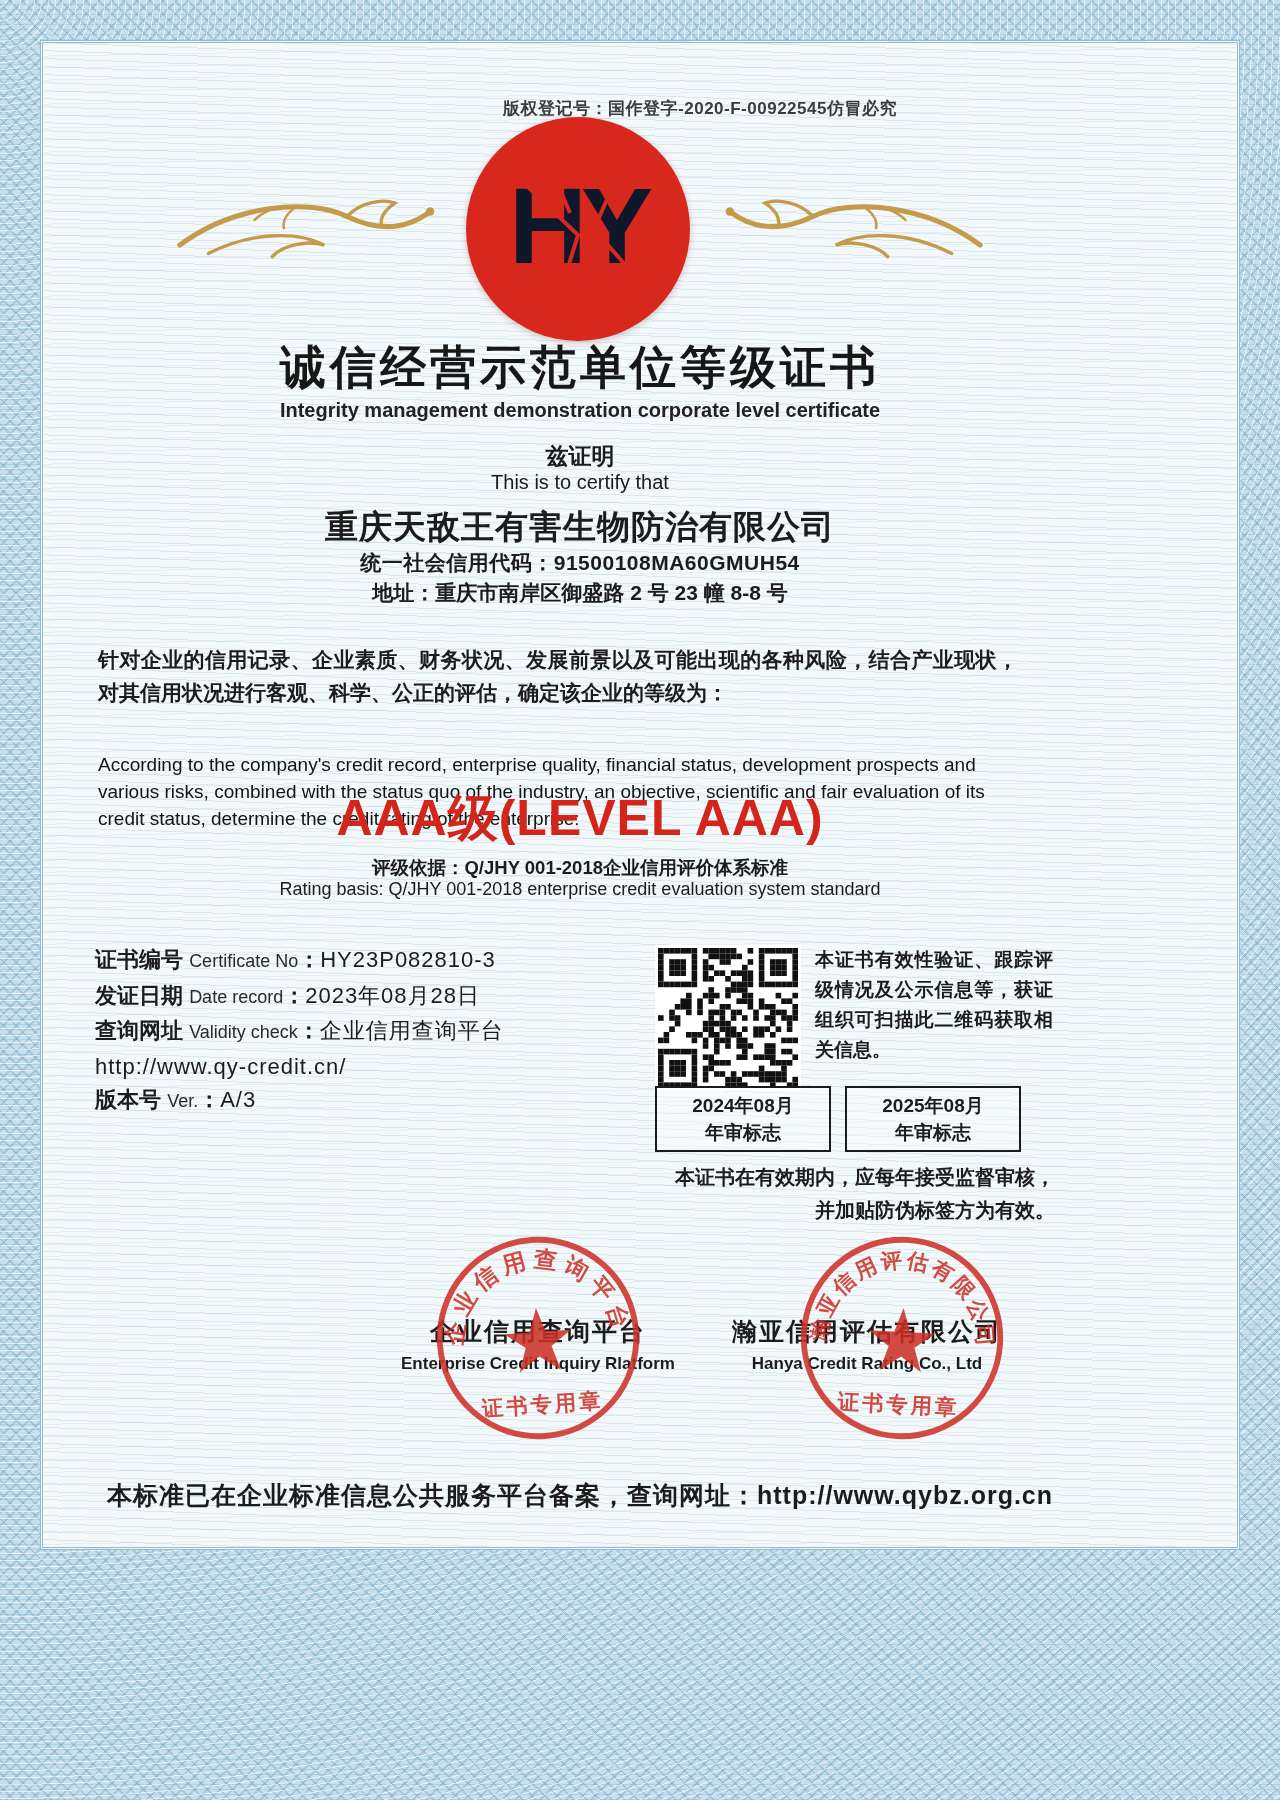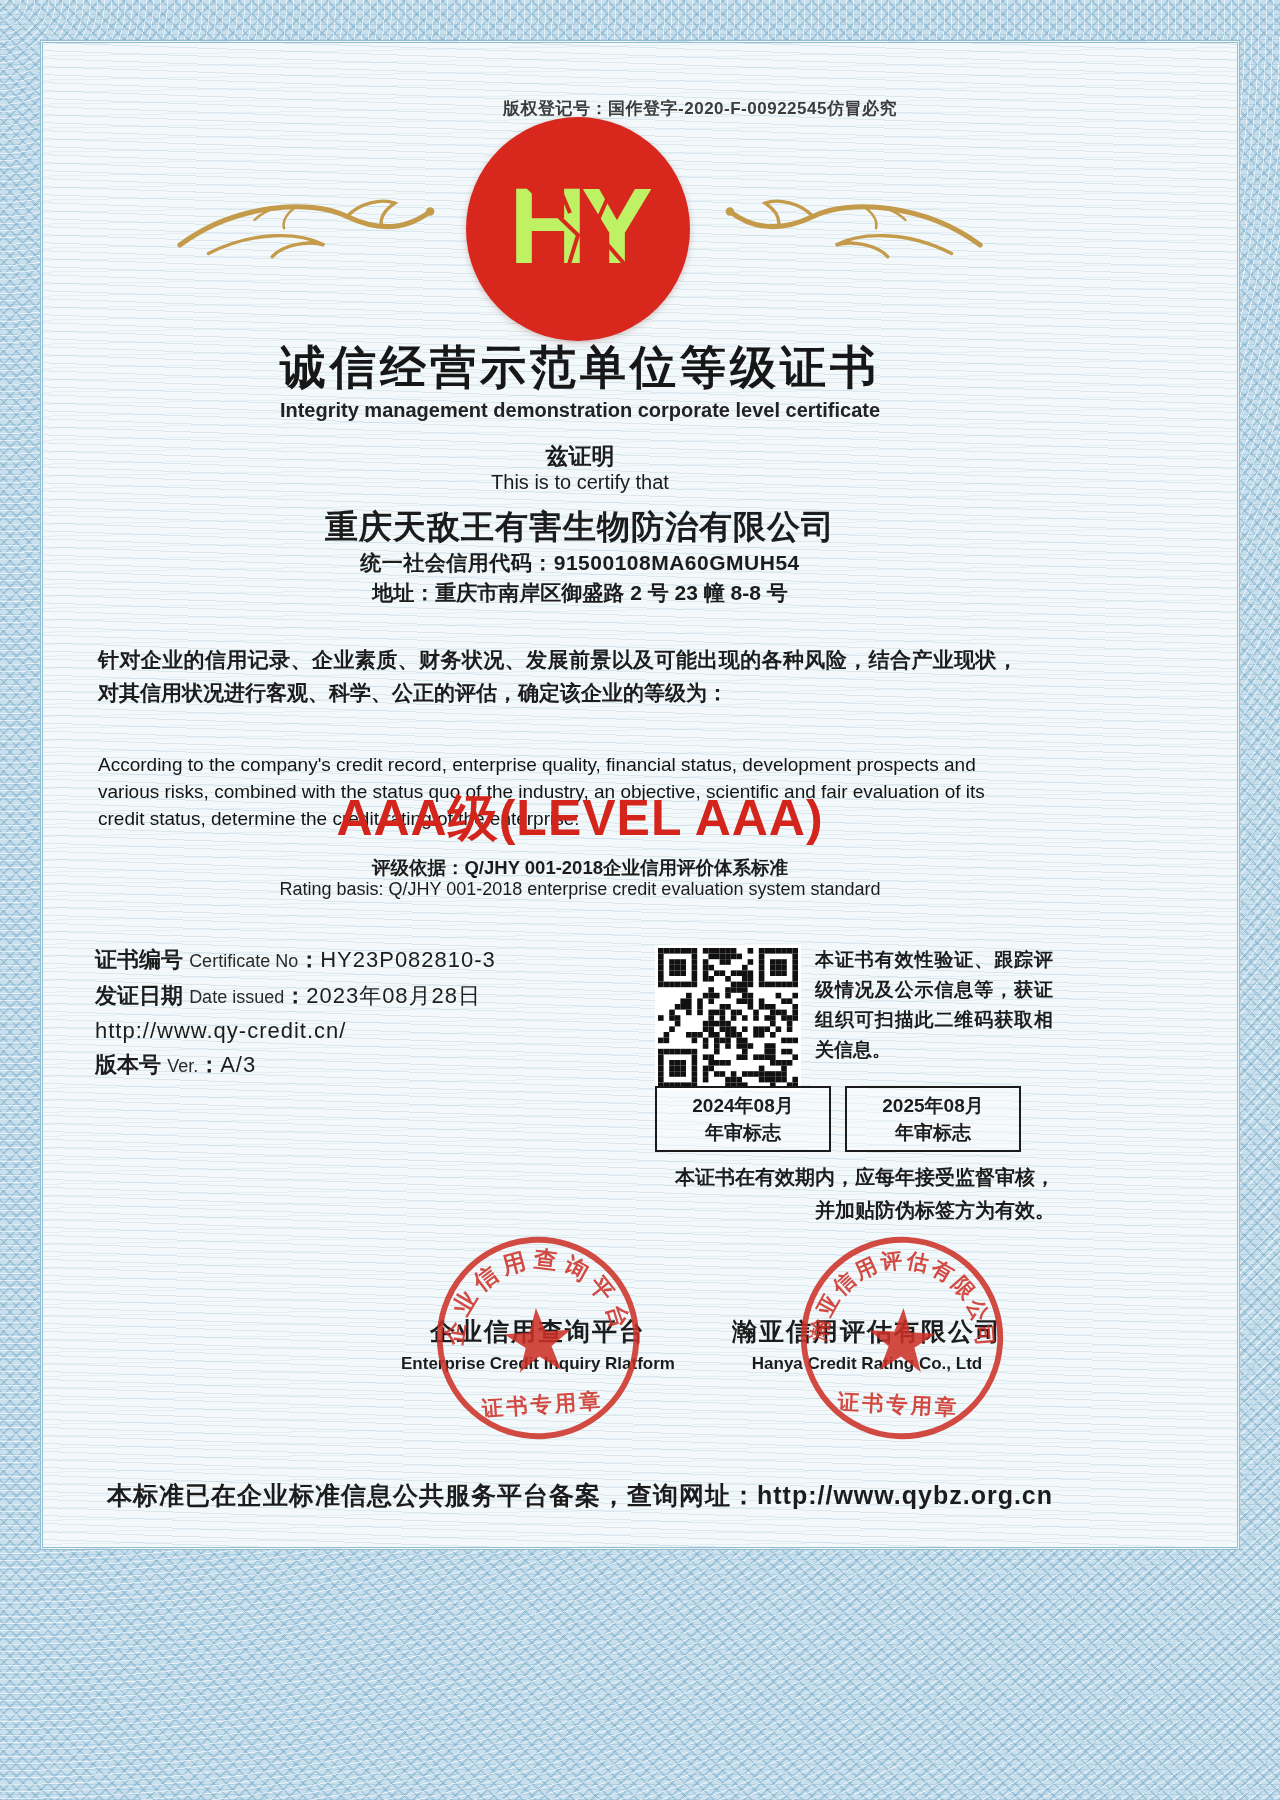--- a/index.html
+++ b/index.html
@@ -25,21 +25,21 @@
   }
   .abs { position:absolute; }
   .cx  { left:0; width:100%; text-align:center; transform:translateX(-60px); }
   .cxr { left:0; width:100%; text-align:center; transform:translateX(60px); }
 
   .copyright { top:54px; font-size:17px; font-weight:600; color:#3c3c3c; letter-spacing:.5px; }
 
   .logo { left:423px; top:74px; width:224px; height:224px; border-radius:50%;
           background:#d8281e; display:flex; align-items:center; justify-content:center;
           box-shadow:0 2px 6px rgba(120,40,30,.25); }
-  .logo-text { color:#bef264; font-size:108px; font-weight:900; letter-spacing:-6px;
+  .logo-text { color:#0f172a; font-size:108px; font-weight:900; letter-spacing:-6px;
                font-family:"Liberation Sans","DejaVu Sans",sans-serif; position:relative; top:-4px;text-align:right;}
   .logo svg.cracks { position:absolute; left:0; top:0; width:100%; height:100%; }
 
   .flourish { width:300px; height:84px; top:150px; }
   .flourish.left  { left:112px; }
   .flourish.right { left:662px; transform:scaleX(-1); }
 
   .title-cn { top:294px; font-size:46px; font-weight:800; letter-spacing:4px; color:#171717; }
   .title-en { top:356px; font-size:20px; font-weight:600; color:#222; }
   .certify-cn { top:398px; font-size:23px; font-weight:600; }
@@ -137,21 +137,25 @@
     <div class="abs cx basis-cn">评级依据：Q/JHY 001-2018企业信用评价体系标准</div>
     <div class="abs cx basis-en">Rating basis: Q/JHY 001-2018 enterprise credit evaluation system standard</div>
 
     <div class="abs details">
       <div class="d-row">
         <span class="d-cn">证书编号</span>
         <span class="d-en">Certificate No</span><span class="d-cn">：</span><span class="d-val">HY23P082810-3</span>
       </div>
       <div class="d-row">
         <span class="d-cn">发证日期</span>
-        <span class="d-en">Date issued</span><span class="d-cn">：</span><span class="d-val">2023年08月28日</span>
+        <span class="d-en">Date record</span><span class="d-cn">：</span><span class="d-val">2023年08月28日</span>
+      </div>
+      <div class="d-row">
+        <span class="d-cn">查询网址</span>
+        <span class="d-en">Validity check</span><span class="d-cn">：</span><span class="d-val">企业信用查询平台</span>
       </div>
       <div class="d-row">
         <span class="d-val">http://www.qy-credit.cn/</span>
       </div>
       <div class="d-row">
         <span class="d-cn">版本号</span>
         <span class="d-en">Ver.</span><span class="d-cn">：</span><span class="d-val">A/3</span>
       </div>
     </div>
 

